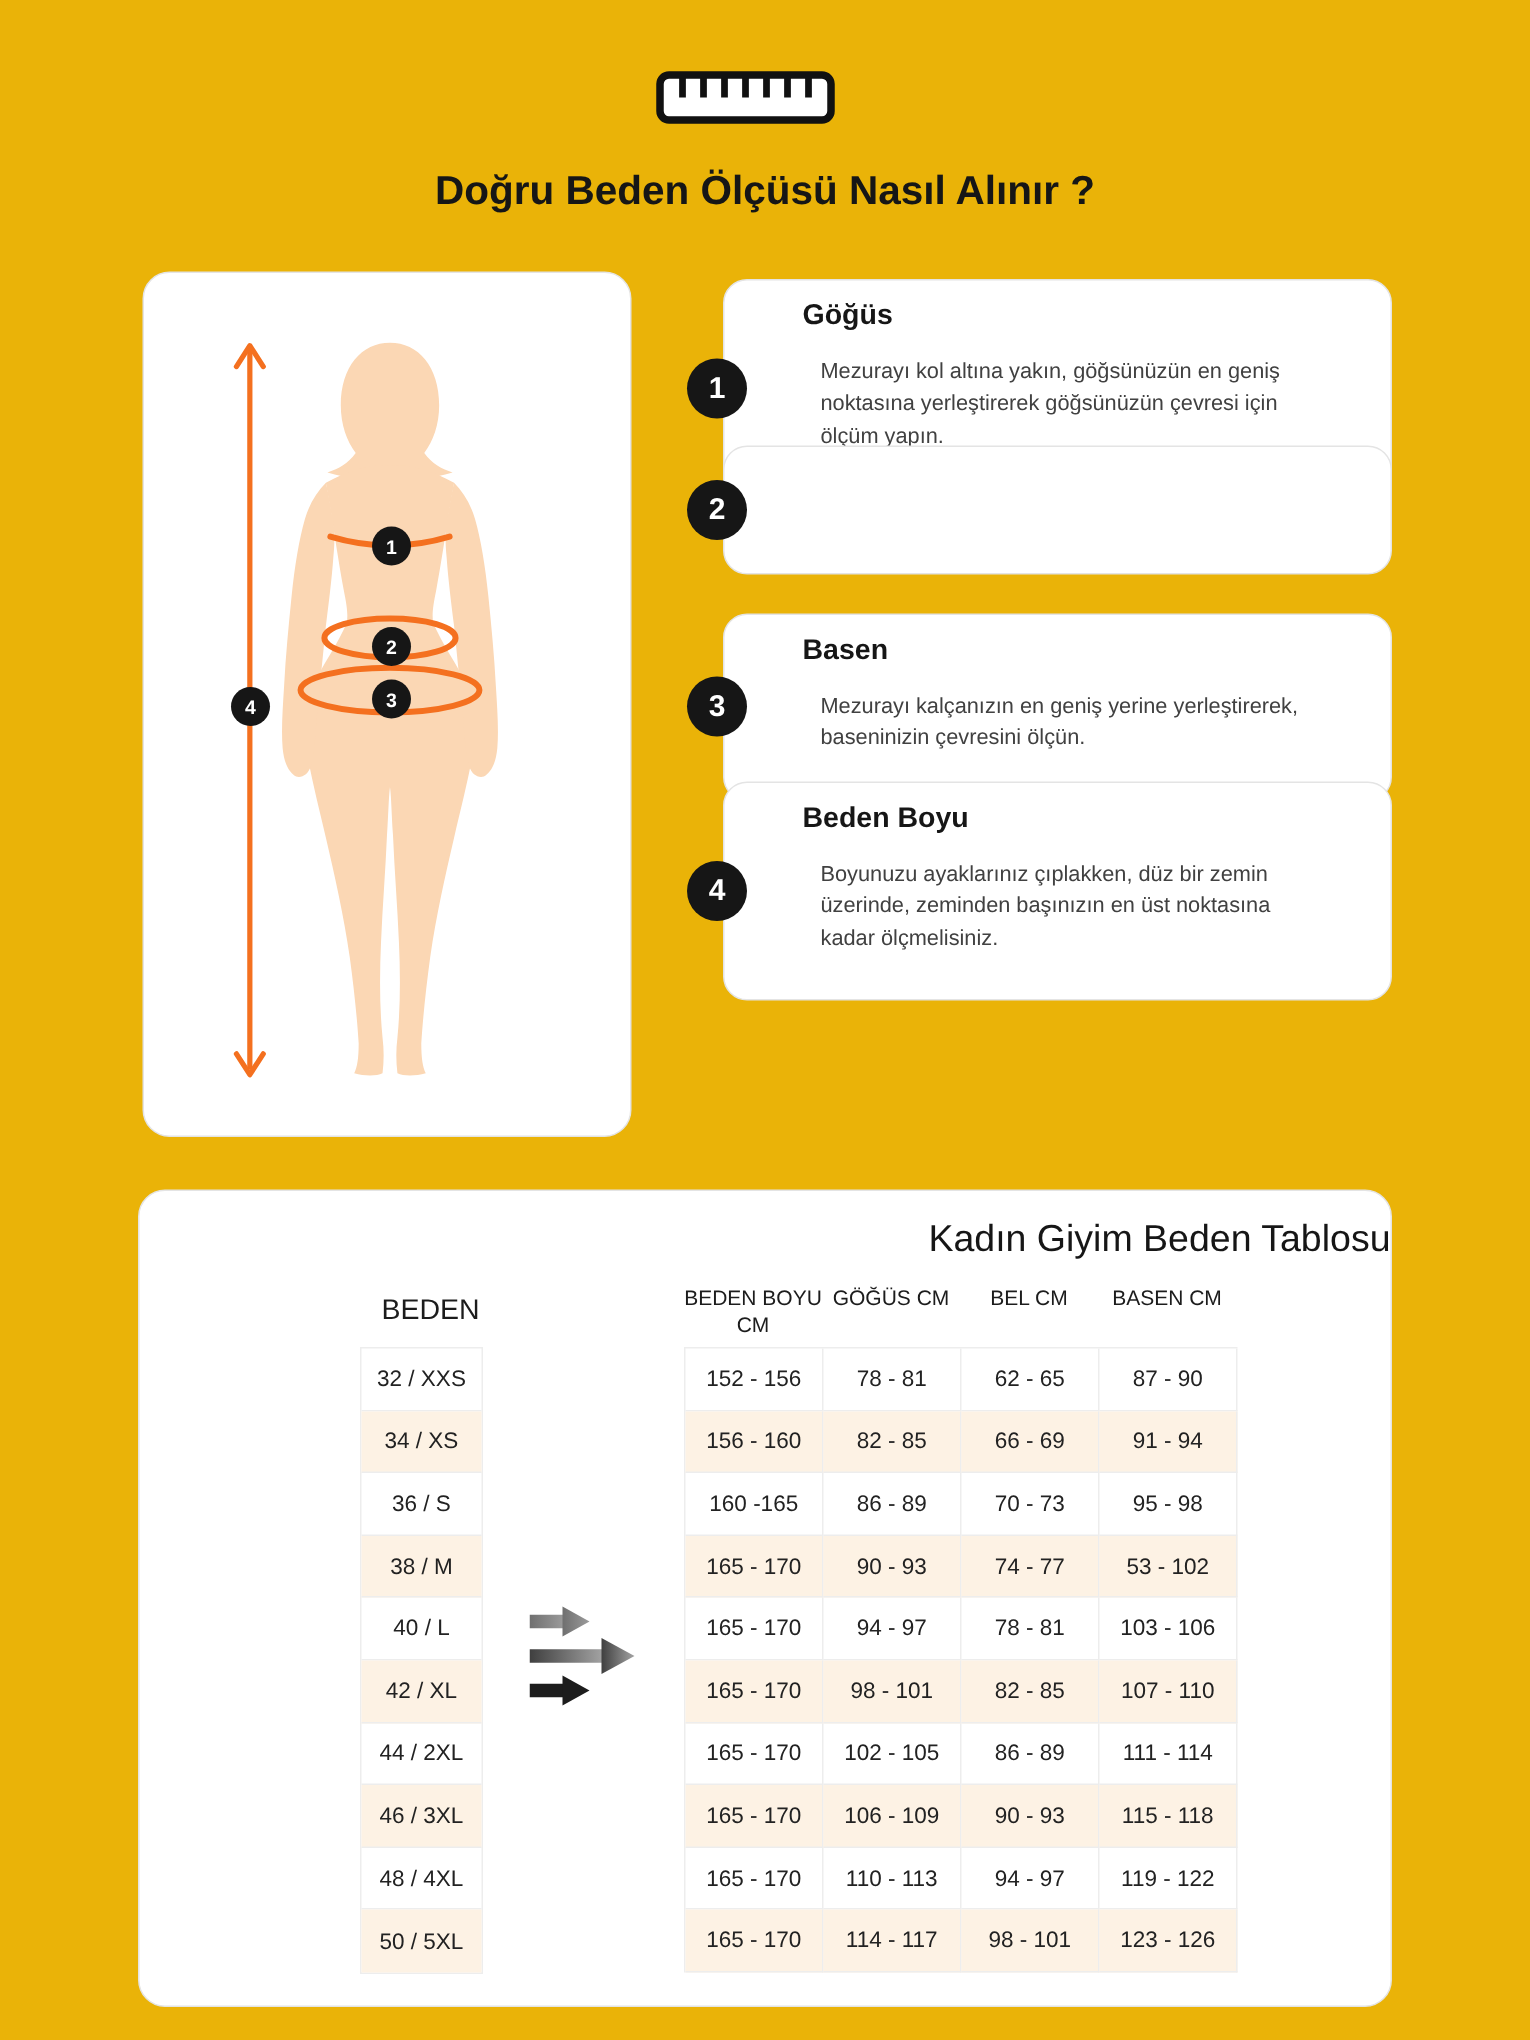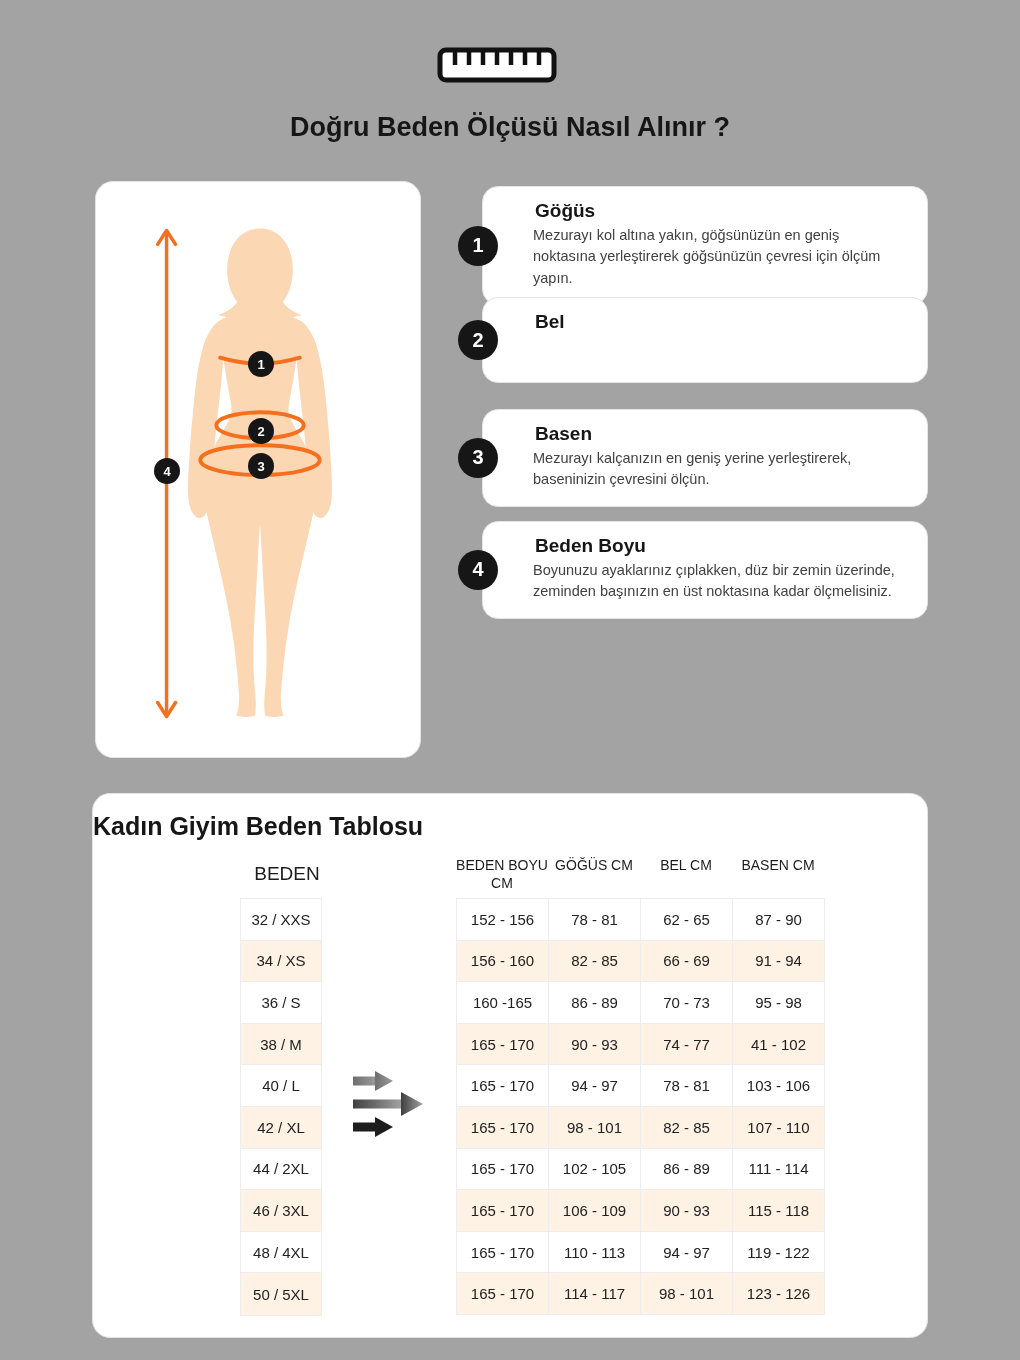--- a/index.html
+++ b/index.html
@@ -1,17 +1,17 @@
 <!DOCTYPE html>
 <html><head>
 <meta charset="utf-8">
 <style>
   html,body{margin:0;padding:0;background:#fff;}
   .page{
-    position:relative;width:1020px;height:1360px;background:#a3a3a3;overflow:hidden;
+    position:relative;width:1020px;height:1360px;background:#eab308;overflow:hidden;
     font-family:"Liberation Sans","DejaVu Sans",sans-serif;color:#111;
   }
   
   .hdr-icon{position:absolute;left:437px;top:46px;width:120px;height:38px;}
   .main-title{position:absolute;left:0;top:112px;width:100%;margin:0;text-align:center;
     font-size:27px;font-weight:bold;color:#161616;}
   
   .card{background:#fff;border:1px solid #e4e4e4;border-radius:18px;box-sizing:border-box;}
   .figure-card{position:absolute;left:95px;top:181px;width:326px;height:577px;}
   .figure-card svg{position:absolute;left:0;top:0;width:100%;height:100%;}
@@ -22,26 +22,26 @@
   .fig-badge.b3{left:152px;top:271px;}
   .fig-badge.b4{left:58px;top:276px;}
   
   .instr-box{position:absolute;left:482px;width:446px;min-height:86px;
     border:1px solid #e4e4e4;border-radius:16px;box-sizing:border-box;
     padding:13px 24px 13px 48px;background:#fff;}
   .instr-box .num{position:absolute;left:-25px;top:50%;transform:translateY(-50%);
     width:40px;height:40px;border-radius:50%;background:#161616;color:#fff;
     font-size:20px;font-weight:bold;display:flex;align-items:center;justify-content:center;}
   .instr-box h3{margin:0 0 3px 4px;font-size:19px;font-weight:bold;color:#161616;}
-  .instr-box p{margin:2px;font-size:14.5px;line-height:1.48;color:#414141;}
+  .instr-box p{margin:16px;font-size:14.5px;line-height:1.48;color:#414141;}
   .box1{top:186px;} .box2{top:297px;} .box3{top:409px;} .box4{top:521px;}
   
   .table-card{position:absolute;left:92px;top:793px;width:836px;height:545px;}
-  .table-title{position:absolute;left:0;top:18px;width:100%;margin:0;text-align:left;
-    font-size:25px;font-weight:bold;color:#161616;}
+  .table-title{position:absolute;left:0;top:18px;width:100%;margin:0;text-align:right;
+    font-size:25px;font-weight:normal;color:#161616;}
   .size-col-header{position:absolute;left:147px;top:69px;width:94px;text-align:center;
     font-size:19px;font-weight:500;color:#1c1c1c;}
   .measure-headers{position:absolute;left:363px;top:62px;width:368px;display:grid;
     grid-template-columns:repeat(4,92px);}
   .measure-headers div{text-align:center;font-size:14px;font-weight:500;color:#1c1c1c;line-height:1.3;}
   .size-rows{position:absolute;left:147px;top:104px;width:82px;border:1px solid #ededed;
     box-sizing:border-box;background:#fff;}
   .size-rows .cell{height:41.6px;box-sizing:border-box;border-bottom:1px solid #ededed;
     display:flex;align-items:center;justify-content:center;font-size:15px;font-weight:500;color:#222;}
   .size-rows .cell:last-child{border-bottom:none;}
@@ -102,21 +102,20 @@
     <div class="fig-badge b4">4</div>
   </section>
 
   <section class="instr-box box1">
     <div class="num">1</div>
     <h3>Göğüs</h3>
     <p>Mezurayı kol altına yakın, göğsünüzün en geniş noktasına yerleştirerek göğsünüzün çevresi için ölçüm yapın.</p>
   </section>
   <section class="instr-box box2">
     <div class="num">2</div>
-    <h3>Bel</h3>
   </section>
   <section class="instr-box box3">
     <div class="num">3</div>
     <h3>Basen</h3>
     <p>Mezurayı kalçanızın en geniş yerine yerleştirerek, baseninizin çevresini ölçün.</p>
   </section>
   <section class="instr-box box4">
     <div class="num">4</div>
     <h3>Beden Boyu</h3>
     <p>Boyunuzu ayaklarınız çıplakken, düz bir zemin üzerinde, zeminden başınızın en üst noktasına kadar ölçmelisiniz.</p>
@@ -180,21 +179,21 @@
       <div class="cell">82 - 85</div>
       <div class="cell">66 - 69</div>
       <div class="cell">91 - 94</div>
       <div class="cell">160 -165</div>
       <div class="cell">86 - 89</div>
       <div class="cell">70 - 73</div>
       <div class="cell">95 - 98</div>
       <div class="cell">165 - 170</div>
       <div class="cell">90 - 93</div>
       <div class="cell">74 - 77</div>
-      <div class="cell">41 - 102</div>
+      <div class="cell">53 - 102</div>
       <div class="cell">165 - 170</div>
       <div class="cell">94 - 97</div>
       <div class="cell">78 - 81</div>
       <div class="cell">103 - 106</div>
       <div class="cell">165 - 170</div>
       <div class="cell">98 - 101</div>
       <div class="cell">82 - 85</div>
       <div class="cell">107 - 110</div>
       <div class="cell">165 - 170</div>
       <div class="cell">102 - 105</div>

